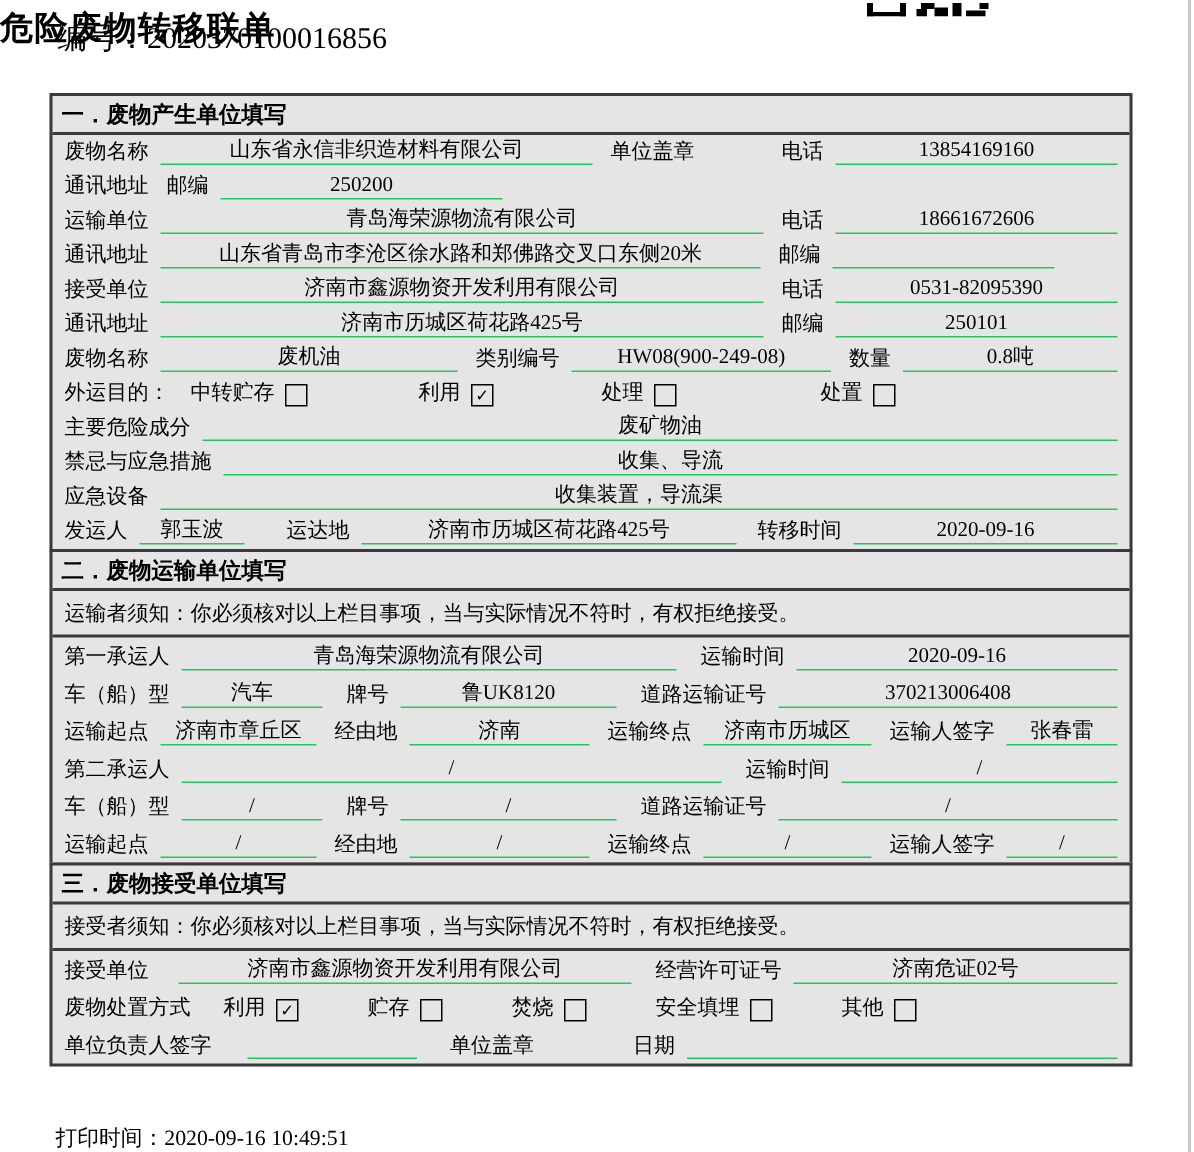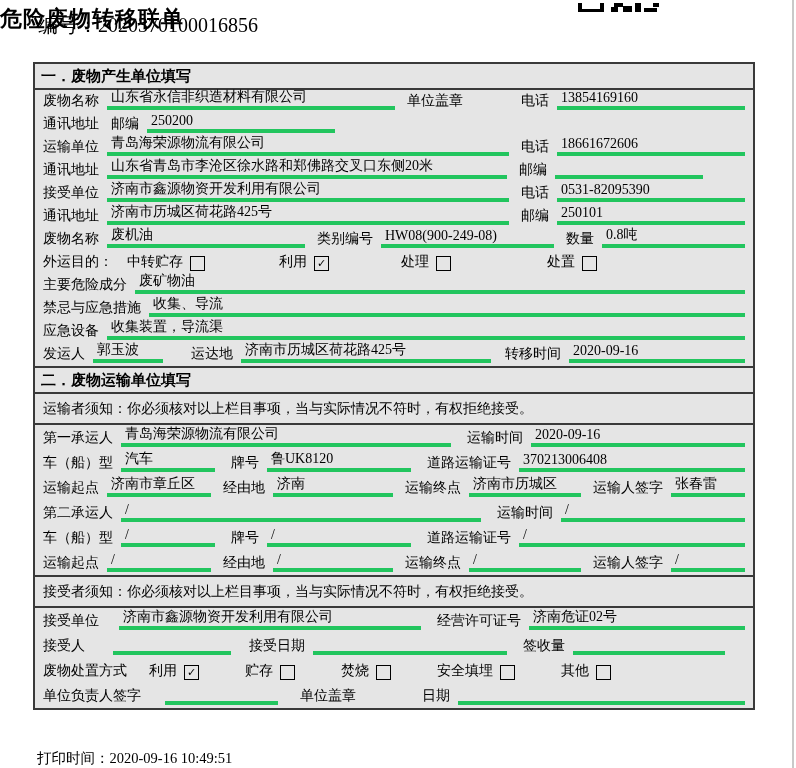--- a/index.html
+++ b/index.html
@@ -15,21 +15,21 @@
   .qr{position:absolute;left:578px;top:0;}
   .form{position:absolute;left:33px;top:62px;width:722px;}
   .sec{border:2px solid #3a3a3a;background:#e5e5e5;}
   .sec + .sec{margin-top:-2px;}
   .sec-title{font-weight:bold;font-size:15px;padding:3px 6px 2px 6px;border-bottom:2px solid #3a3a3a;}
   .notice{padding:6px 8px 5px 8px;border-bottom:2px solid #3a3a3a;}
   .row{display:flex;align-items:flex-end;padding:0 8px 3px 8px;box-sizing:border-box;}
   .s1 .row{height:23px;}
   .s2 .row,.s3 .row{height:25px;}
   .lbl{white-space:nowrap;flex:none;}
-  .val{border-bottom:4px solid #22c55e;padding:0 4px;margin-left:8px;white-space:nowrap;overflow:hidden;flex:none;min-height:16px;}
+  .val{border-bottom:1px solid #22c55e;padding:0 4px;margin-left:8px;white-space:nowrap;overflow:hidden;flex:none;min-height:16px;text-align:center;}
   .fx{flex:1 1 auto;}
   .plain{margin-left:12px;white-space:nowrap;flex:none;}
   .ckgroup{display:flex;align-items:flex-end;}
   .ckb{display:inline-block;width:13px;height:13px;border:1px solid #000;line-height:13px;text-align:center;font-size:11px;margin-left:7px;flex:none;font-family:"DejaVu Sans",sans-serif;}
   .footer{position:absolute;left:37px;top:749px;white-space:nowrap;font-size:14.5px;}
 </style>
 </head>
 <body>
 
 <div class="page-edge"></div>
@@ -208,37 +208,30 @@
       <span class="lbl" style="margin-left:12px">经由地</span>
       <span class="val" style="width:112px">/</span>
       <span class="lbl" style="margin-left:12px">运输终点</span>
       <span class="val" style="width:104px">/</span>
       <span class="lbl" style="margin-left:12px">运输人签字</span>
       <span class="val fx">/</span>
     </div>
   </div>
 
   <div class="sec s3">
+    <div class="sec-title">三．废物接受单位填写</div>
     <div class="notice">接受者须知：你必须核对以上栏目事项，当与实际情况不符时，有权拒绝接受。</div>
 
     <div class="row">
       <span class="lbl">接受单位</span>
       <span class="val" style="width:294px;margin-left:20px">济南市鑫源物资开发利用有限公司</span>
       <span class="lbl" style="margin-left:16px">经营许可证号</span>
       <span class="val fx">济南危证02号</span>
     </div>
 
-    <div class="row">
-      <span class="lbl">接受人</span>
-      <span class="val" style="width:110px;margin-left:28px"></span>
-      <span class="lbl" style="margin-left:18px">接受日期</span>
-      <span class="val" style="width:186px"></span>
-      <span class="lbl" style="margin-left:16px">签收量</span>
-      <span class="val fx" style="margin-right:20px"></span>
-    </div>
 
     <div class="row">
       <span class="lbl">废物处置方式</span>
       <span class="ckgroup" style="margin-left:22px">
         <span class="lbl">利用</span>
         <span class="ckb">✓</span>
       </span>
       <span class="ckgroup" style="margin-left:46px">
         <span class="lbl">贮存</span>
         <span class="ckb"></span>

